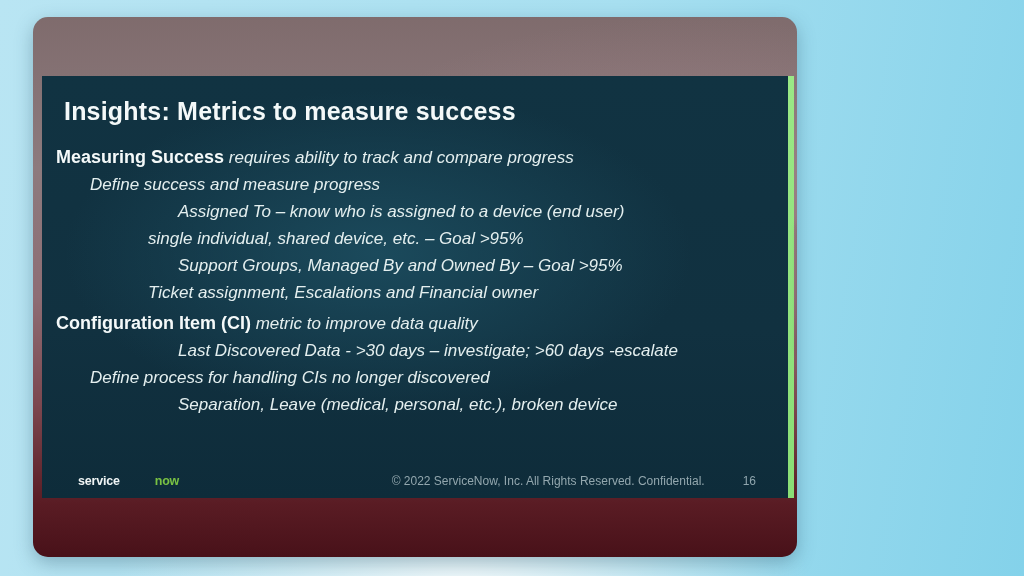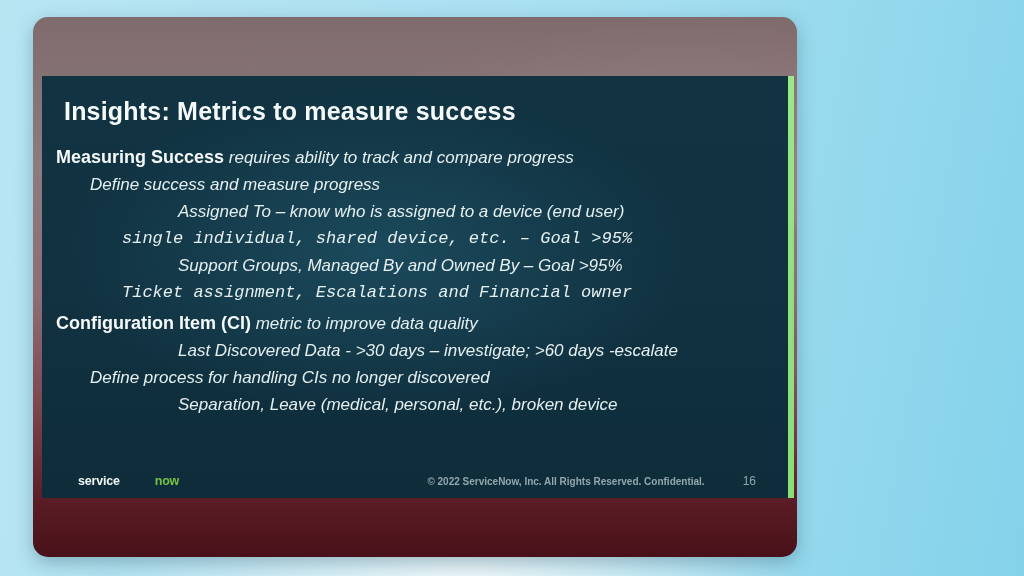--- a/index.html
+++ b/index.html
@@ -39,31 +39,31 @@
     position:absolute; left:22px; top:21px;
     font-size:25px; font-weight:bold; letter-spacing:.2px; color:#f4f9f9;
   }
   .slide-body { position:absolute; left:0; top:68px; right:10px; }
   .line { line-height:27px; font-size:17px; white-space:nowrap; }
   .line .lead { font-weight:bold; font-style:normal; font-size:18px; color:#f4f9f9; }
   .line .txt  { font-style:italic; color:#e4efef; }
   .lv0 { padding-left:14px; }
   .lv1 { padding-left:48px; }
   .lv2 { padding-left:136px; }
-  .lv3 { padding-left:80px;font-family:Liberation Mono, monospace; }
+  .lv3 { padding-left:106px; }
   .gap-before { margin-top:4px; }
 
   .slide-footer {
     position:absolute; left:36px; right:14px; bottom:10px;
     display:flex; align-items:center;
   }
   .sn-logo { font-size:12.5px; font-weight:bold; letter-spacing:-.2px; }
   .sn-logo .w { color:#f0f5f5; }
   .sn-logo .g { color:#79c143;padding-left:35px; }
-  .copyright { font-size:10px; color:#93a7ae; margin-left:auto;font-weight:bold; }
+  .copyright { font-size:12px; color:#93a7ae; margin-left:auto; }
   .page-num { font-size:12px; color:#8fa5ad; margin-left:38px; margin-right:18px; }
 
   
   .webcam {
     position:absolute; left:767px; top:202px; width:186px; height:136px;
     border-radius:9px; overflow:hidden;
     background:linear-gradient(180deg,#79836c 0%, #6e7960 55%, #626d52 100%);
     box-shadow:0 2px 8px rgba(30,20,20,.4);
   }
   .cam-logo { position:absolute; left:0; right:0; top:9px; height:30px; }

